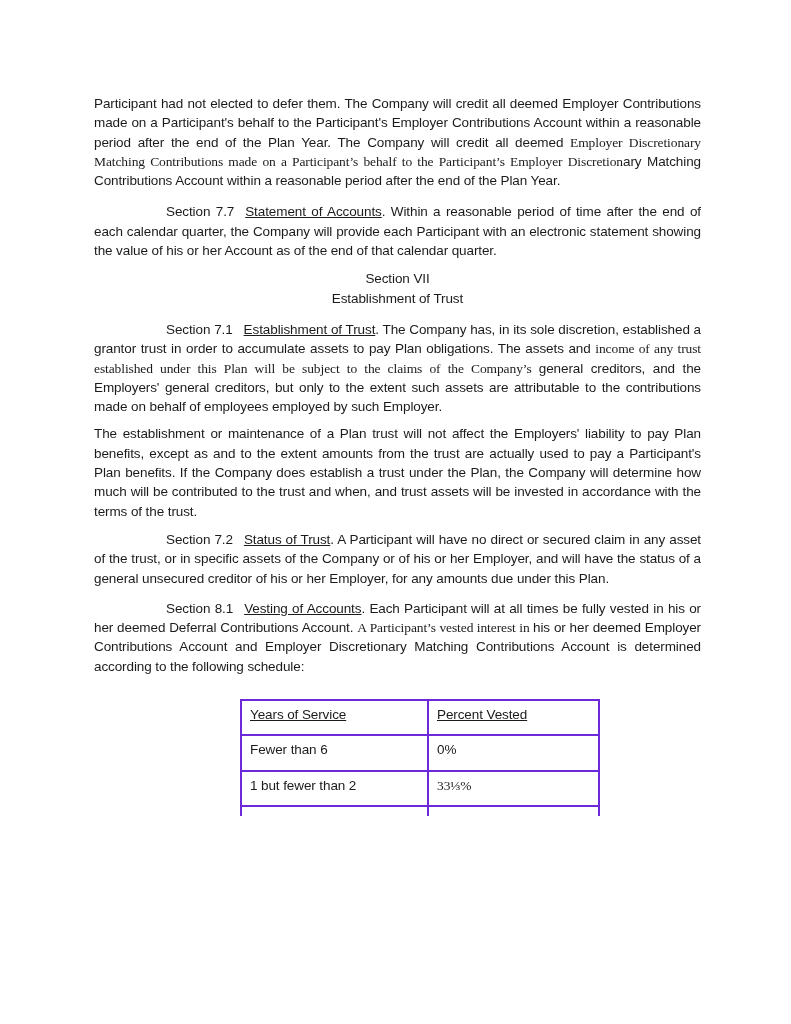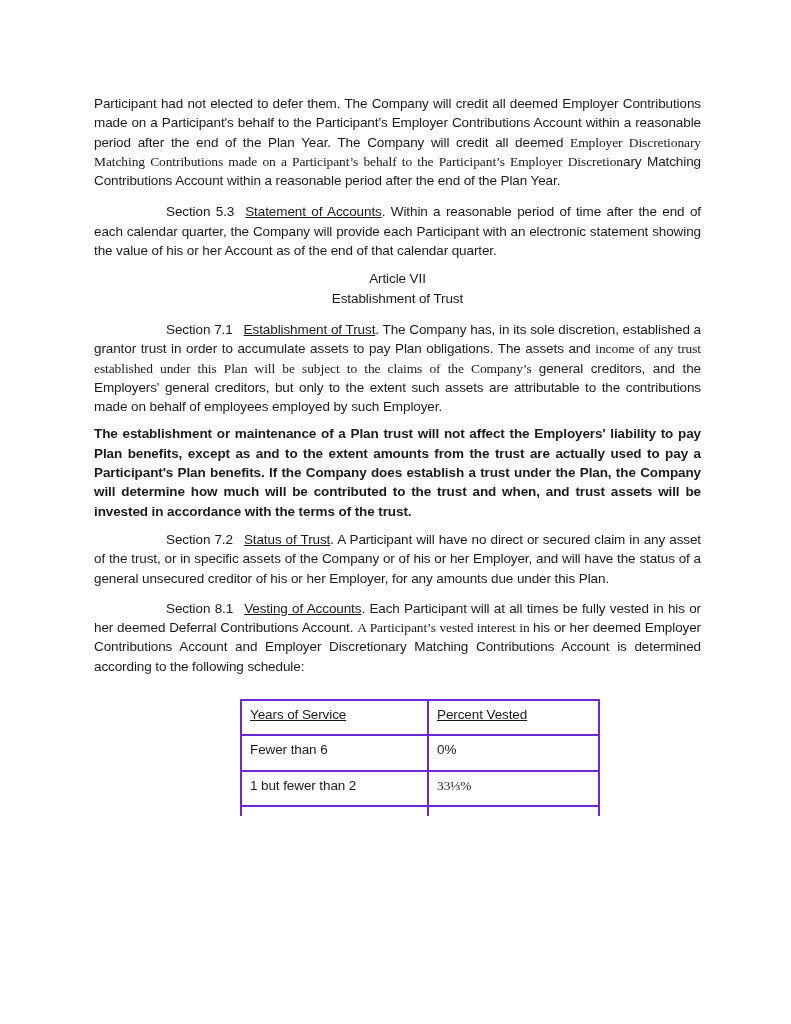--- a/index.html
+++ b/index.html
@@ -29,21 +29,21 @@
   .serif { font-family: "Liberation Serif", serif; }
   .u { text-decoration: underline; }
   .indent { text-indent: 72px; }
   .tabgap { display: inline-block; width: 11px; }
   .heading { text-align: center; font-size: 13.5px; line-height: 19.3px; letter-spacing: -0.1px; }
 
   .mb-p1 { margin-bottom: 12px; }
   .mb-s63 { margin-bottom: 9px; }
   .mb-a7 { margin-bottom: 12px; }
   .mb-s71 { margin-bottom: 8px; }
-  .mb-pt { margin-bottom: 9px; font-weight: bold; }
+  .mb-pt { margin-bottom: 9px; }
   .mb-s72 { margin-bottom: 11px; }
   .mb-a8 { margin-bottom: 12px; }
   .mb-s81 { margin-bottom: 23px; }
 
   table.vesting {
     margin-left: 146px;
     width: 358px;
     border-collapse: collapse;
     border: 2px solid #4d4d4d;
     table-layout: fixed;
@@ -70,24 +70,24 @@
   }
 </style>
 </head>
 <body>
 
 <div class="page">
   <div class="content">
 
     <p class="para mb-p1"><span>Participant had not elected to defer them.  The Company will credit all deemed Employer Contributions made on a Participant's behalf to the Participant's Employer Contributions Account within a reasonable period after the end of the Plan Year.  The Company will credit all deemed </span><span class="serif">Employer Discretionary Matching Contributions made on a Participant’s behalf to the Participant’s Employer Discretion</span><span>ary Matching Contributions Account within a reasonable period after the end of the Plan Year.</span></p>
 
-    <p class="para indent mb-s63"><span>Section 5.3</span><span class="tabgap"></span><span class="u">Statement of Accounts</span><span>.  Within a reasonable period of time after the end of each calendar quarter, the Company will provide each Participant with an electronic statement showing the value of his or her Account as of the end of that calendar quarter.</span></p>
+    <p class="para indent mb-s63"><span>Section 7.7</span><span class="tabgap"></span><span class="u">Statement of Accounts</span><span>.  Within a reasonable period of time after the end of each calendar quarter, the Company will provide each Participant with an electronic statement showing the value of his or her Account as of the end of that calendar quarter.</span></p>
 
     <div class="heading mb-a7">
-      <div>Article VII</div>
+      <div>Section VII</div>
       <div>Establishment of Trust</div>
     </div>
 
     <p class="para indent mb-s71"><span>Section 7.1</span><span class="tabgap"></span><span class="u">Establishment of Trust</span><span>.  The Company has, in its sole discretion, established a grantor trust in order to accumulate assets to pay Plan obligations.  The assets and </span><span class="serif">income of any trust established under this Plan will be subject to the claims of the Company’s </span><span>general creditors, and the Employers' general creditors, but only to the extent such assets are attributable to the contributions made on behalf of employees employed by such Employer.</span></p>
 
     <p class="para mb-pt"><span>The establishment or maintenance of a Plan trust will not affect the Employers' liability to pay Plan benefits, except as and to the extent amounts from the trust are actually used to pay a Participant's Plan benefits.  If the Company does establish a trust under the Plan, the Company will determine how much will be contributed to the trust and when, and trust assets will be invested in accordance with the terms of the trust.</span></p>
 
     <p class="para indent mb-s72"><span>Section 7.2</span><span class="tabgap"></span><span class="u">Status of Trust</span><span>.  A Participant will have no direct or secured claim in any asset of the trust, or in specific assets of the Company or of his or her Employer, and will have the status of a general unsecured creditor of his or her Employer, for any amounts due under this Plan.</span></p>
 
 

